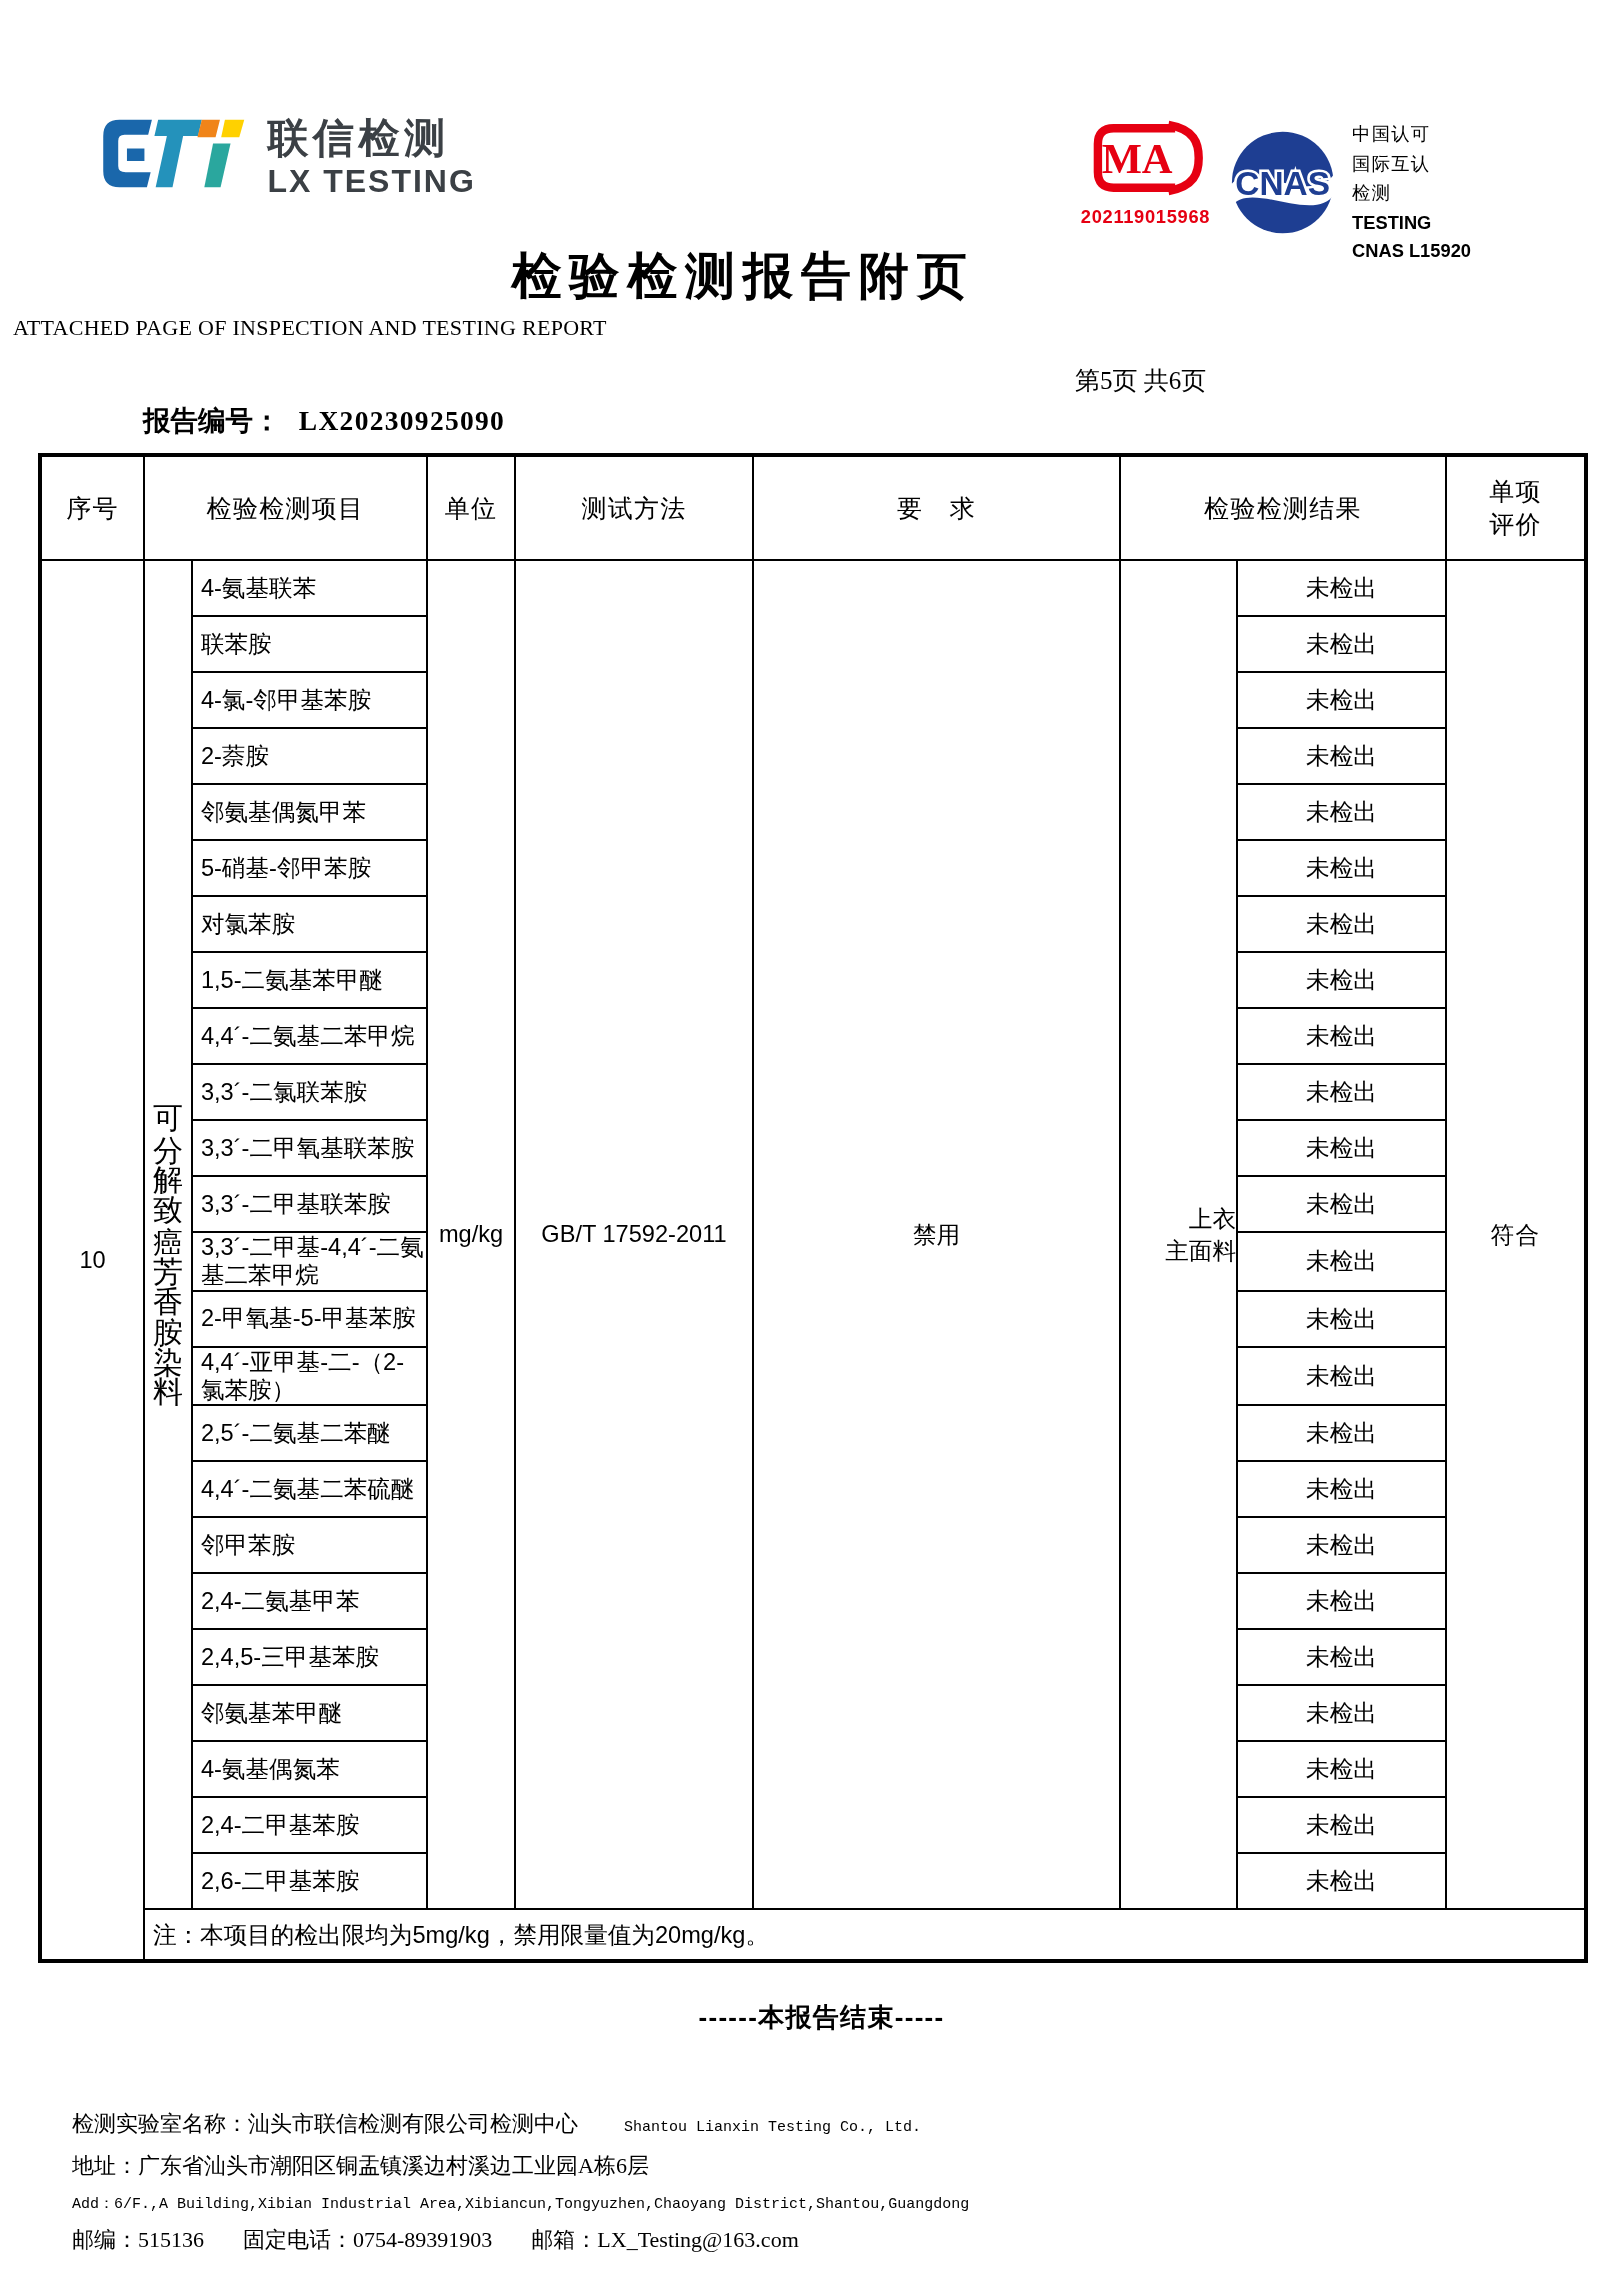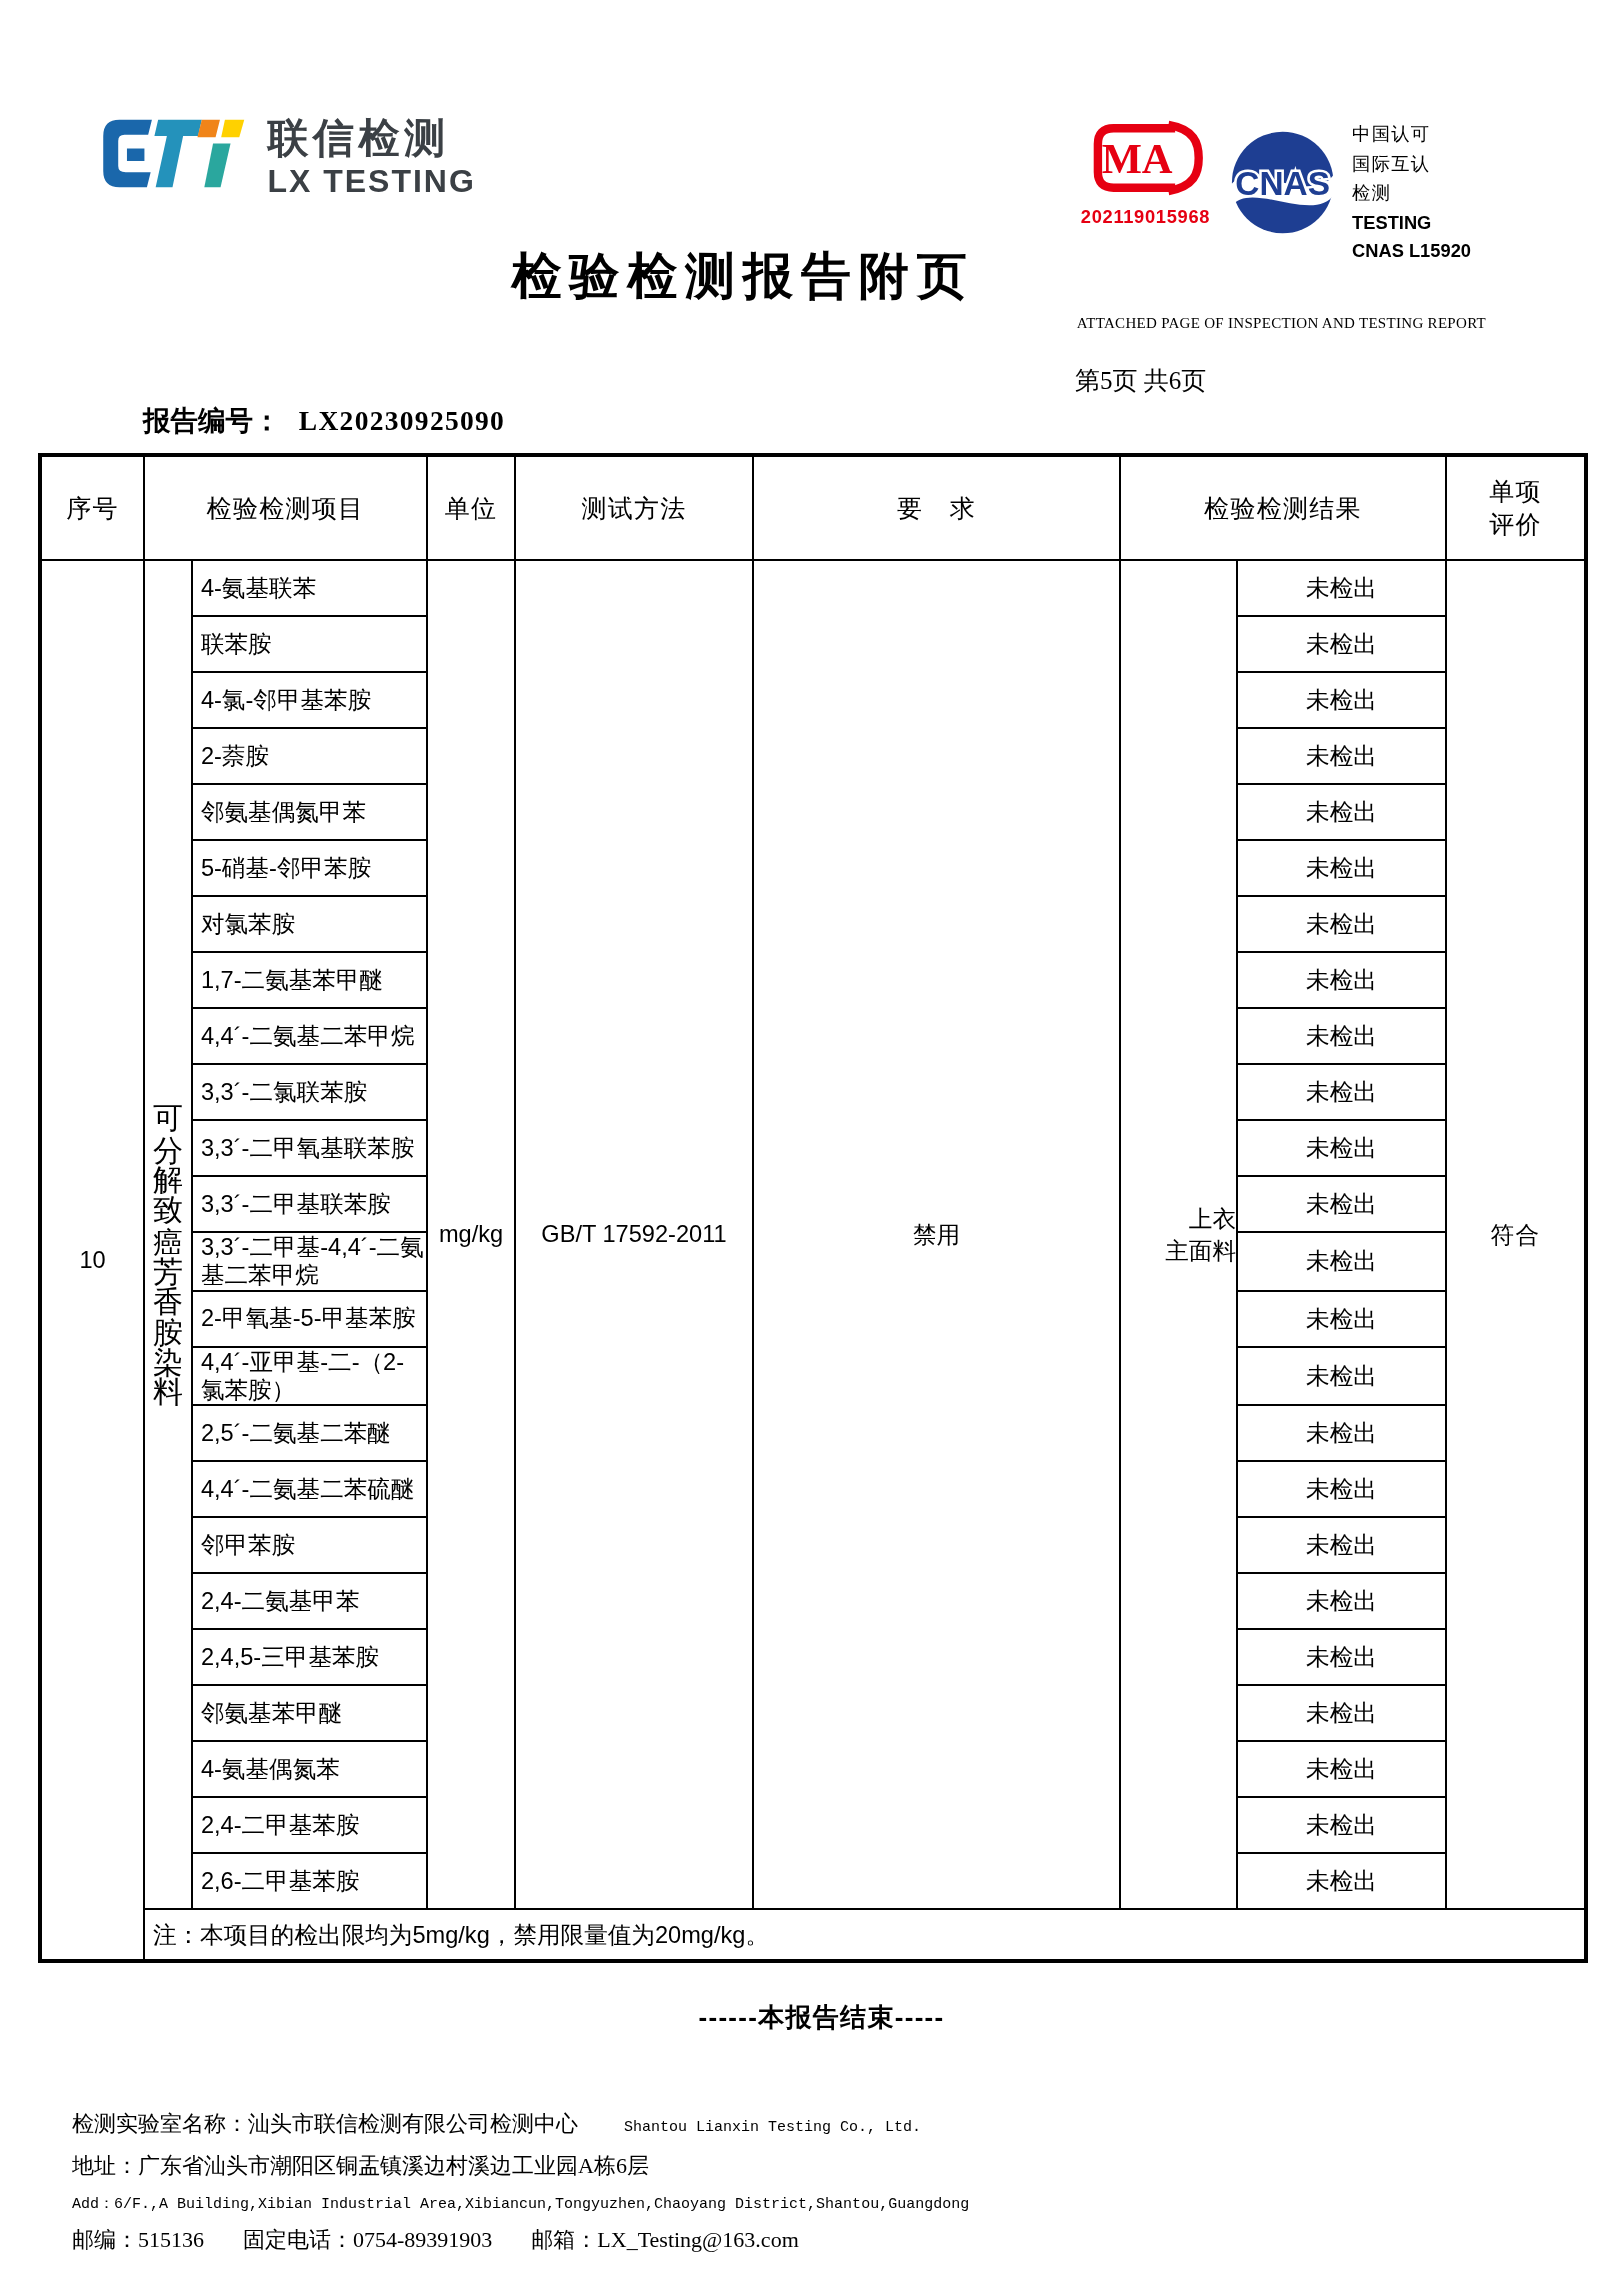--- a/index.html
+++ b/index.html
@@ -22,22 +22,22 @@
   .ilac-block { margin-left:9.2px; margin-top:5.2px; }
   .ilac-block svg { width:96px; height:161px; }
   .cnas-block { margin-left:14.4px; margin-top:17px; }
   .cnas-block svg { width:106px; height:135px; }
   .cert-text { margin-left:15.7px; margin-top:22px; font-family:"Liberation Serif",serif; }
   .cert-text .ct { font-size:18.3px; line-height:1.62; letter-spacing:1.3px; }
   .cert-text .ct-b { font-size:18.3px; line-height:1.55; font-weight:bold; font-family:"Liberation Sans",sans-serif; letter-spacing:0; }
   
   .title-cn { position:absolute; left:0; top:243px; width:1486px; text-align:center;
     font-family:"Liberation Serif","DejaVu Serif",serif; font-weight:900; font-size:50px; letter-spacing:7.9px; }
-  .title-en { position:absolute; left:0; top:315px; width:1486px; text-align:right;
-    font-family:"Liberation Serif",serif; font-size:15px; letter-spacing:0.3px; }
+  .title-en { position:absolute; left:13px; top:315px; width:1486px; text-align:left;
+    font-family:"Liberation Serif",serif; font-size:22px; letter-spacing:0.3px; }
   .page-info { position:absolute; left:1075px; top:364px; font-family:"Liberation Serif",serif; font-size:25px; }
   .report-line { position:absolute; left:143px; top:403px; font-size:27.5px; font-weight:bold; }
   .report-no { font-family:"Liberation Serif",serif; letter-spacing:1.3px; margin-left:18.3px; font-weight:bold; }
   
   .report-table { position:absolute; left:38px; top:453px; width:1547px;
     border-collapse:collapse; table-layout:fixed; }
   .report-table th, .report-table td { border:2px solid #000; }
   .report-table { border:4.6px solid #000; }
   .head-row th { height:105px; font-size:25px; font-weight:400; text-align:center; vertical-align:middle; letter-spacing:1.3px; }
   .report-table td { vertical-align:middle; font-size:23.6px; }
@@ -169,21 +169,21 @@
         </tr>
         <tr class="item-tr">
           <td class="c-item">5-硝基-邻甲苯胺</td>
           <td class="c-result">未检出</td>
         </tr>
         <tr class="item-tr">
           <td class="c-item">对氯苯胺</td>
           <td class="c-result">未检出</td>
         </tr>
         <tr class="item-tr">
-          <td class="c-item">1,7-二氨基苯甲醚</td>
+          <td class="c-item">1,5-二氨基苯甲醚</td>
           <td class="c-result">未检出</td>
         </tr>
         <tr class="item-tr">
           <td class="c-item">4,4´-二氨基二苯甲烷</td>
           <td class="c-result">未检出</td>
         </tr>
         <tr class="item-tr">
           <td class="c-item">3,3´-二氯联苯胺</td>
           <td class="c-result">未检出</td>
         </tr>

